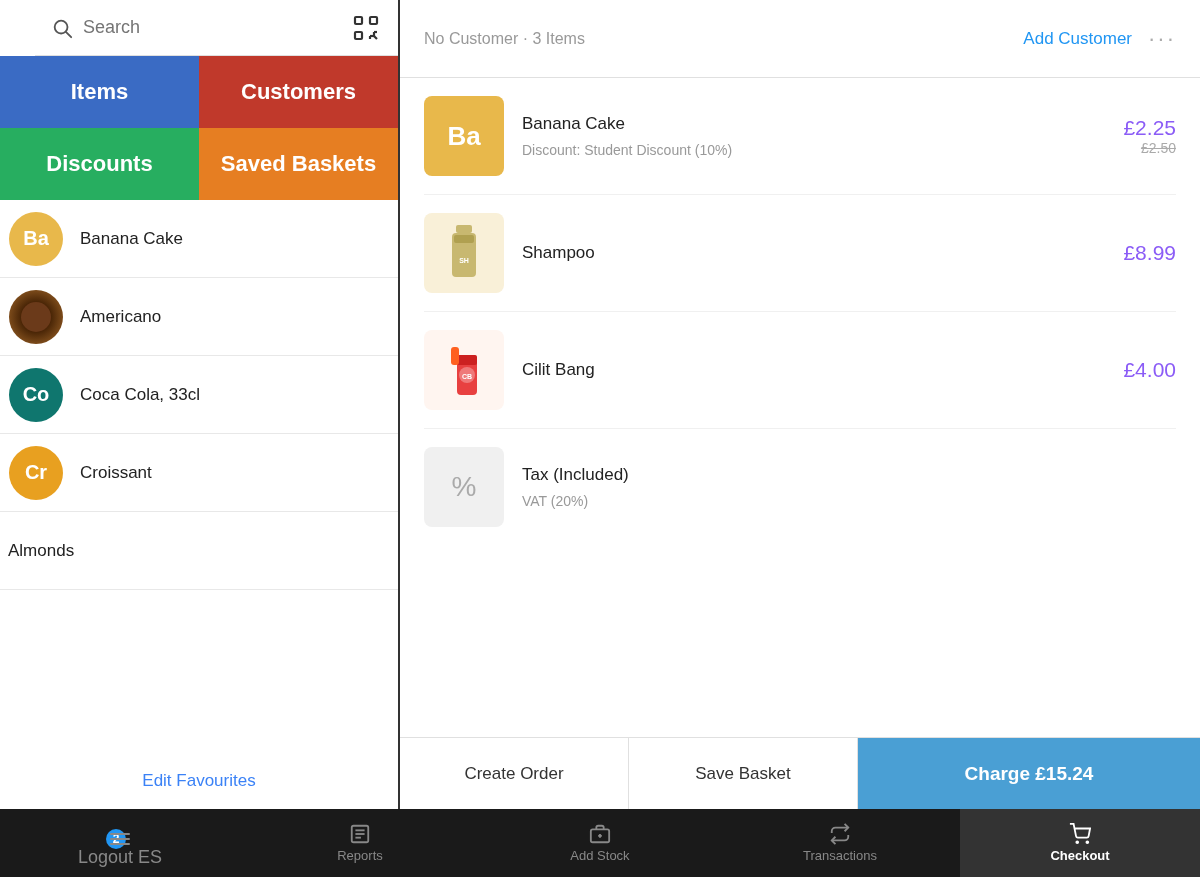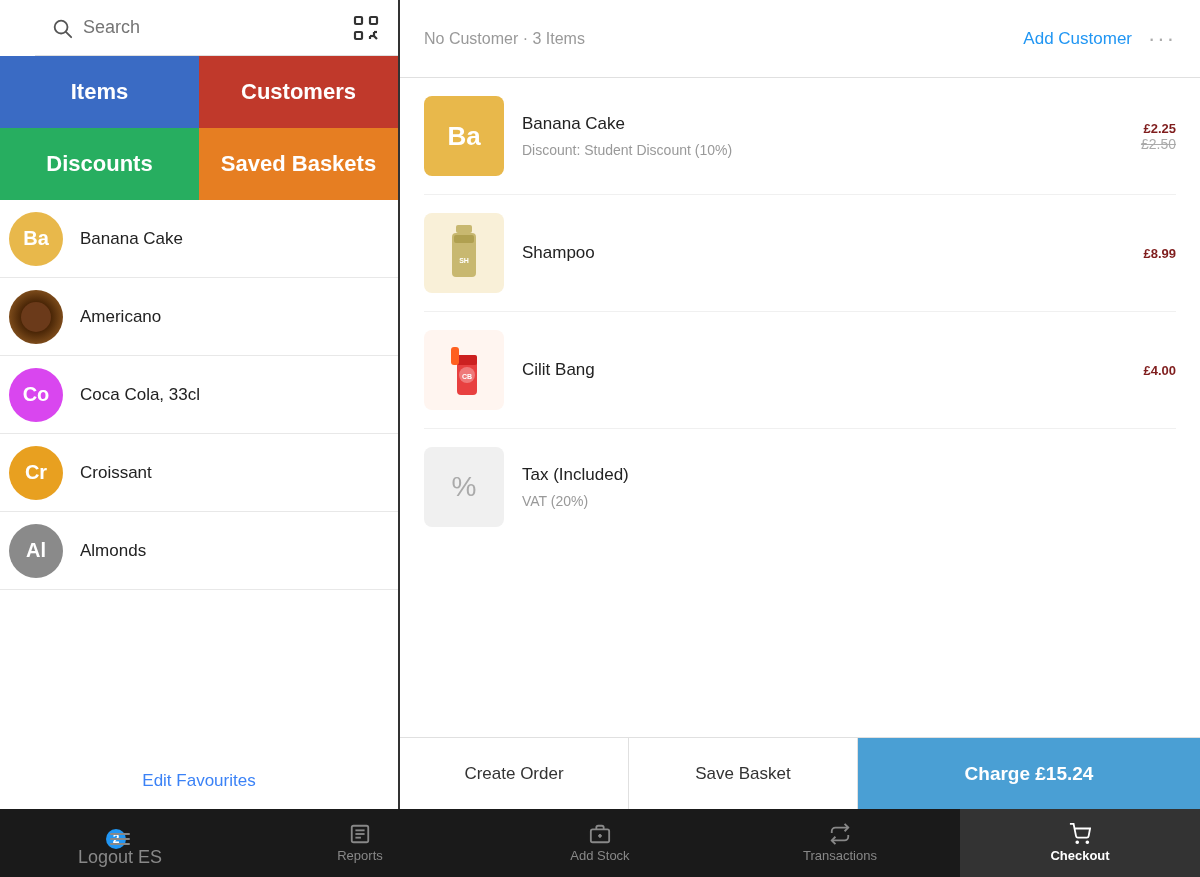--- a/index.html
+++ b/index.html
@@ -28,21 +28,21 @@
 
     
     .item-list { flex: 1; overflow-y: auto; }
     .item-row { display: flex; align-items: center; height: 78px; border-bottom: 1px solid #e8e8e8; cursor: pointer; }
     .item-thumb { width: 72px; height: 78px; display: flex; align-items: center; justify-content: center; flex-shrink: 0; }
     .thumb-circle { width: 54px; height: 54px; border-radius: 50%; display: flex; align-items: center; justify-content: center; font-size: 20px; font-weight: 700; color: #fff; }
     .coffee-thumb { background: radial-gradient(circle, #3a1a00 30%, #7b4a1a 70%, #3a1a00 100%); border-radius: 50%; width: 54px; height: 54px; position: relative; overflow: hidden; }
     .coffee-inner { position: absolute; top: 50%; left: 50%; transform: translate(-50%, -50%); width: 30px; height: 30px; background: #6b3a1a; border-radius: 50%; }
     .item-name { font-size: 17px; color: #222; padding-left: 8px; }
     .thumb-banana { background: #e8b84b; }
-    .thumb-coca { background: #d946ef; }
+    .thumb-coca { background: #0f766e; }
     .thumb-croissant { background: #e8a020; }
     .thumb-almonds { background: #8a8a8a; }
 
     
     .edit-fav { text-align: center; padding: 18px; color: #3b82f6; font-size: 17px; font-weight: 500; cursor: pointer; }
 
     
     .right-panel { flex: 1; display: flex; flex-direction: column; background: #fff; }
 
     
@@ -55,21 +55,21 @@
     
     .order-items { flex: 1; overflow-y: auto; padding: 0 24px; }
     .order-item { display: flex; align-items: center; padding: 18px 0; border-bottom: 1px solid #f0f0f0; gap: 18px; }
     .order-item:last-child { border-bottom: none; }
     .order-item-img { width: 80px; height: 80px; flex-shrink: 0; display: flex; align-items: center; justify-content: center; border-radius: 8px; overflow: hidden; }
     .banana-avatar { background: #e8b84b; border-radius: 8px; width: 80px; height: 80px; display: flex; align-items: center; justify-content: center; font-size: 26px; font-weight: 700; color: #fff; }
     .order-item-details { flex: 1; }
     .order-item-name { font-size: 17px; font-weight: 500; color: #222; }
     .order-item-sub { font-size: 14px; color: #999; margin-top: 8px; }
     .order-item-price { text-align: right; flex-shrink: 0; }
-    .price-current { font-size: 13px; color: #7f1d1d; font-weight: 700; }
+    .price-current { font-size: 21px; color: #8b5cf6; font-weight: 400; }
     .price-original { font-size: 14px; color: #aaa; text-decoration: line-through; }
     .tax-item-img { background: #f0f0f0; border-radius: 8px; width: 80px; height: 80px; display: flex; align-items: center; justify-content: center; font-size: 24px; color: #999; font-weight: 300; }
 
     
     .shampoo-img { background: #f9f0d8; border-radius: 8px; width: 80px; height: 80px; display: flex; align-items: center; justify-content: center; }
     .cilit-img { background: #fff5f0; border-radius: 8px; width: 80px; height: 80px; display: flex; align-items: center; justify-content: center; }
 
     
     .action-bar { display: flex; height: 72px; border-top: 1px solid #e0e0e0; }
     .action-btn { flex: 1; display: flex; align-items: center; justify-content: center; font-size: 17px; color: #333; cursor: pointer; border: none; background: #fff; border-right: 1px solid #e0e0e0; font-weight: 400; }
@@ -161,25 +161,20 @@
         <div class="item-row">
           <div class="item-thumb">
             <div class="thumb-circle thumb-croissant">
               <span>Cr</span>
             </div>
           </div>
           <span class="item-name">Croissant</span>
         </div>
 
         <div class="item-row">
-          <div class="item-thumb">
-            <div class="thumb-circle thumb-almonds">
-              <span>Al</span>
-            </div>
-          </div>
           <span class="item-name">Almonds</span>
         </div>
 
       </div>
 
       <div class="edit-fav">
         <span>Edit Favourites</span>
       </div>
 
     </div>

